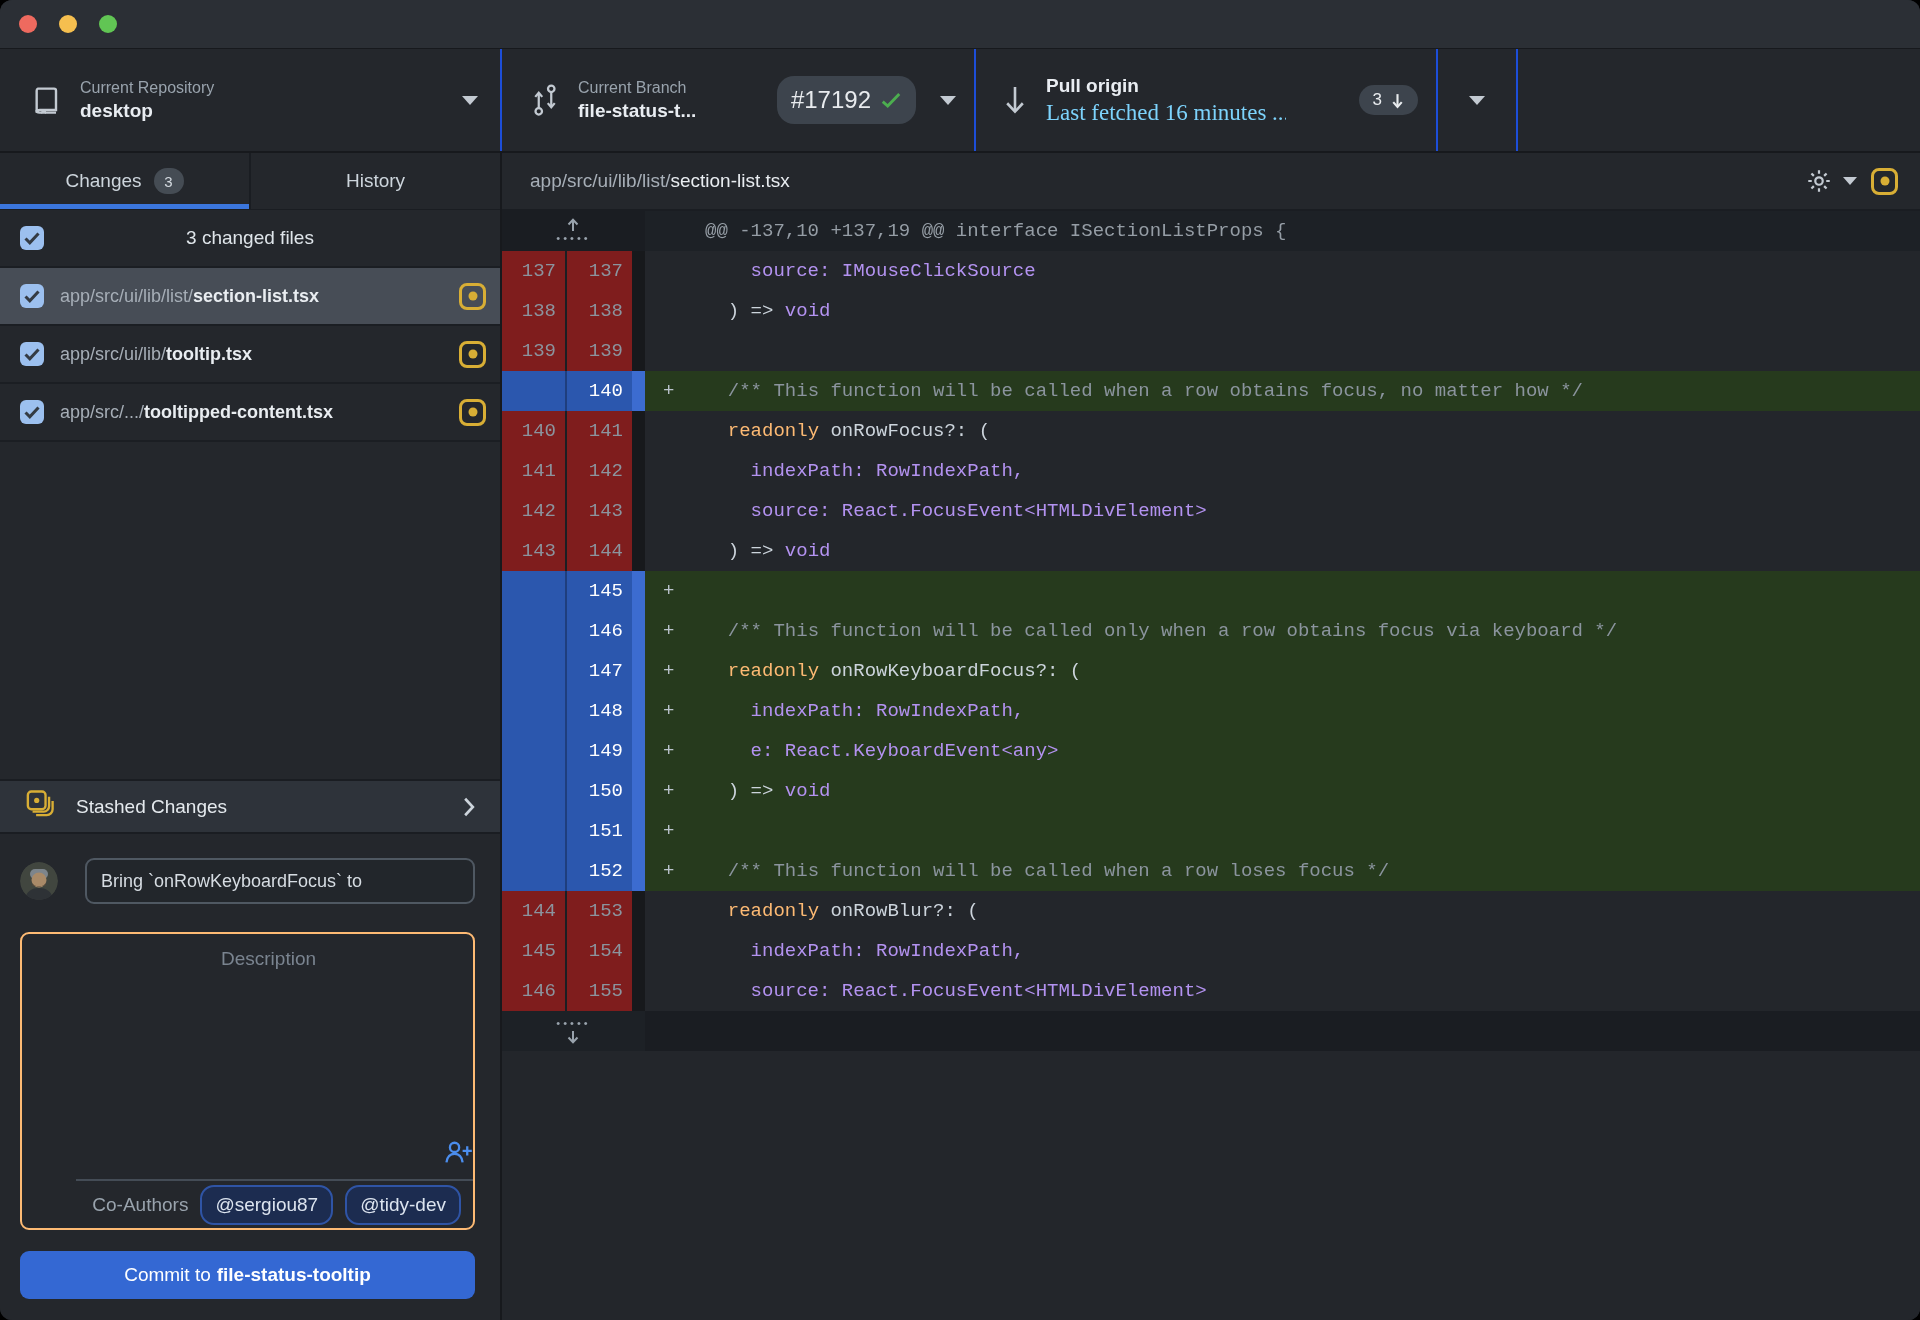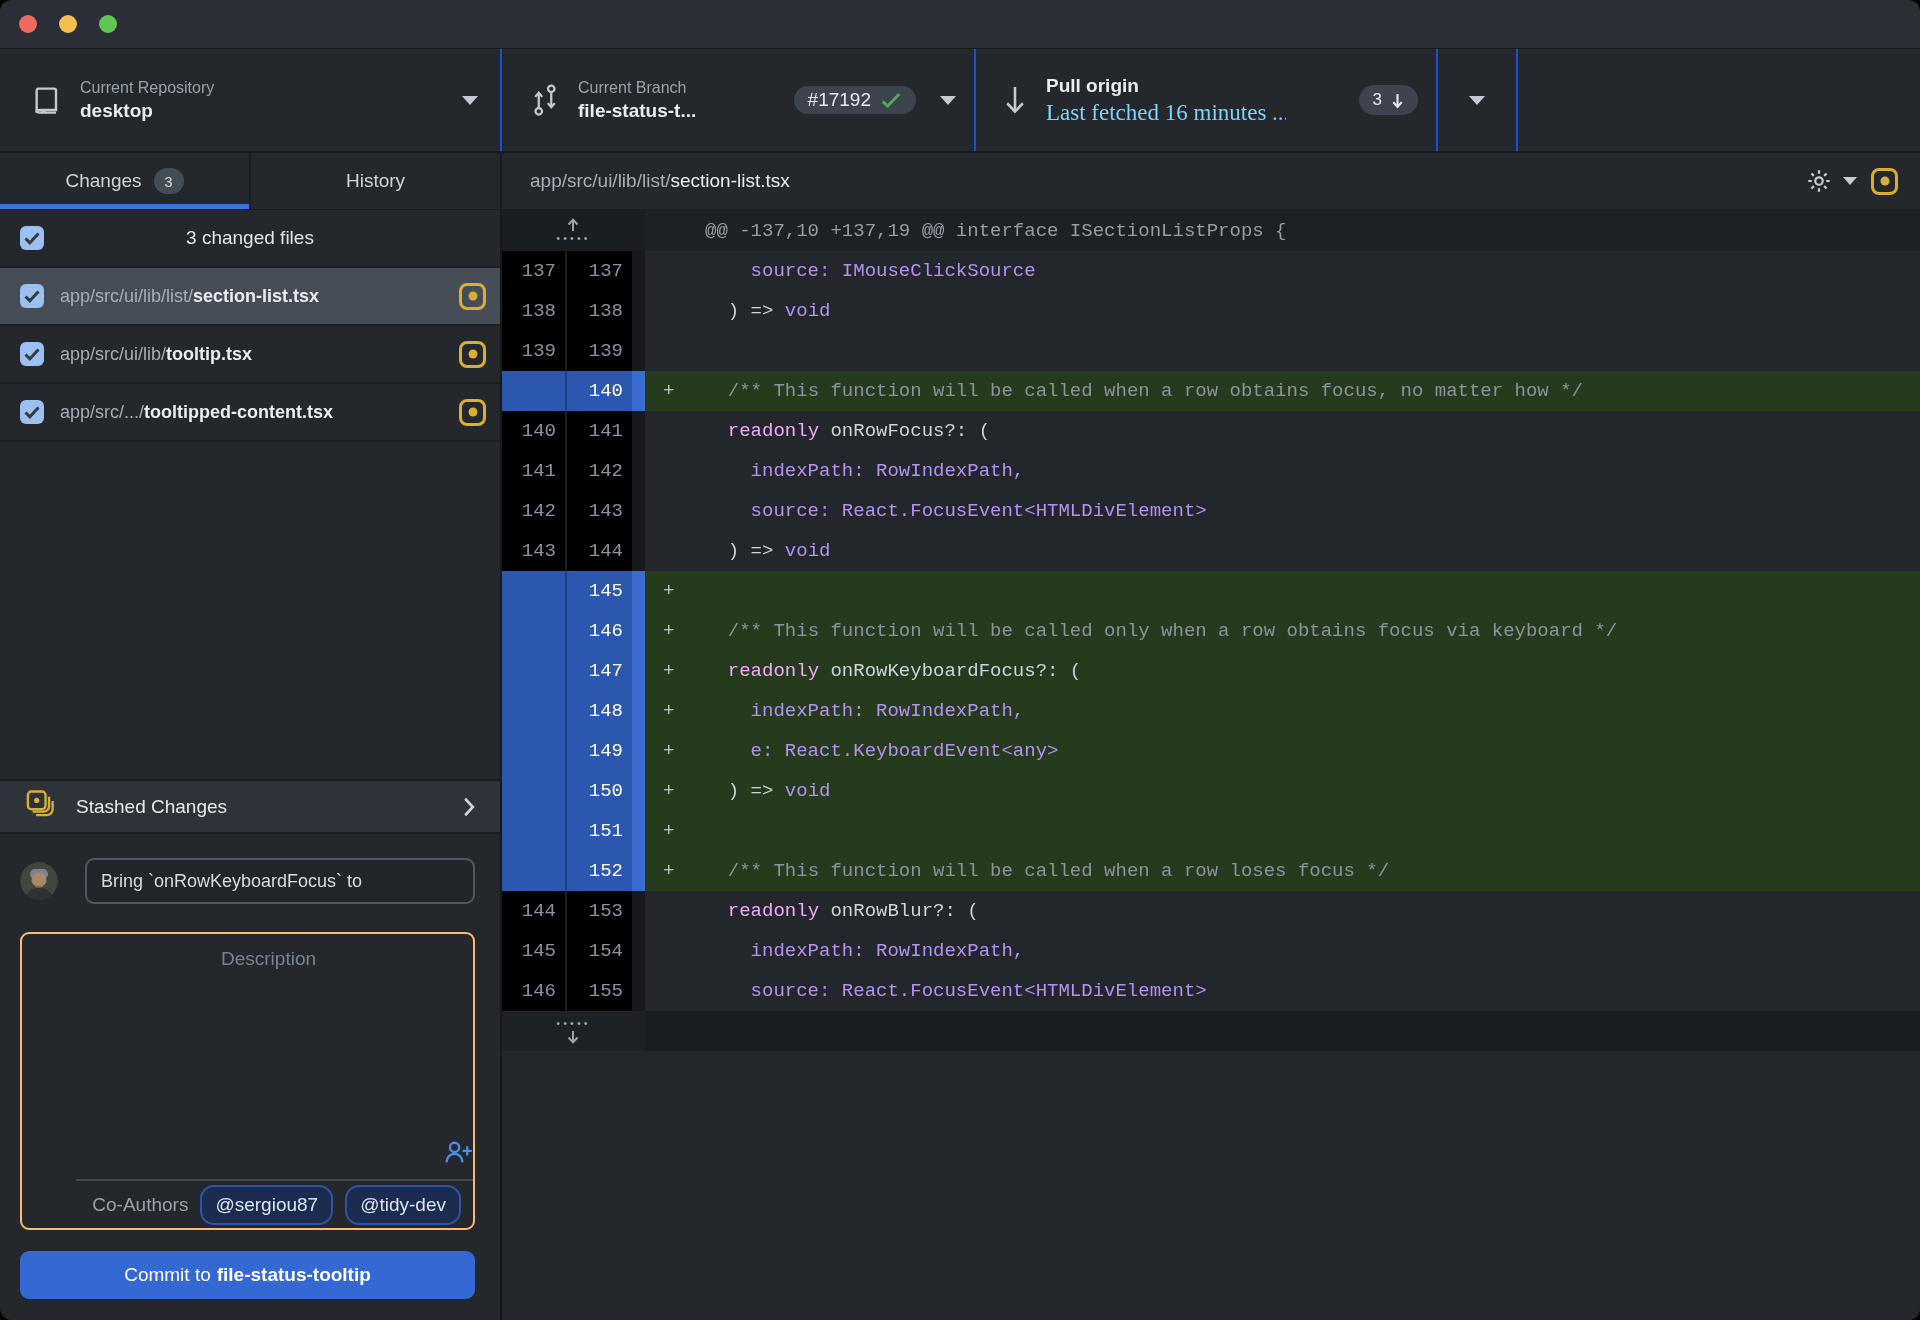--- a/index.html
+++ b/index.html
@@ -21,22 +21,22 @@
   .tb-repo { width:502px; padding:0 22px 0 30px; }
   .tb-branch { width:474px; padding:0 18px 0 28px; }
   .tb-pull { width:462px; padding:0 18px 0 26px; }
   .tb-drop { width:80px; justify-content:center; }
   .tb-rest { flex:1; border-right:none; }
   .tb-icon { flex:0 0 auto; margin-right:18px; display:flex; align-items:center; }
   .tb-text { display:flex; flex-direction:column; gap:3px; min-width:0; }
   .tb-label { font-size:16px; color:#99a3ad; }
   .tb-value { font-size:19px; font-weight:bold; color:#e9edf2; white-space:nowrap; }
   .tb-sub { font-size:23px; color:#7dd3fc; white-space:nowrap; overflow:hidden; max-width:240px;font-family:Liberation Serif, serif; }
-  .pill { background:#3d444d; border-radius:17px; height:28px; display:flex; align-items:center;
-          gap:9px; padding:0 14px; color:#e8ebee; font-size:19px; flex:0 0 auto; }
+  .pill { background:#3d444d; border-radius:17px; height:48px; display:flex; align-items:center;
+          gap:9px; padding:0 14px; color:#e8ebee; font-size:24px; flex:0 0 auto; }
   .chev-down { width:0; height:0; border-left:8px solid transparent; border-right:8px solid transparent;
                border-top:9px solid #c3cad2; flex:0 0 auto; }
   .ml-auto { margin-left:auto; }
 
   
   .main { flex:1; display:flex; min-height:0; }
 
   
   .sidebar { width:502px; flex:0 0 auto; background:#24272c; display:flex; flex-direction:column;
              border-right:2px solid #17191d; }
@@ -89,37 +89,37 @@
   
   .diff { flex:1; display:flex; flex-direction:column; min-width:0; background:#23262b; }
   .diff-header { height:58px; flex:0 0 auto; background:#24272c; border-bottom:2px solid #1a1d22;
                  display:flex; align-items:center; padding:0 22px 0 28px; gap:14px; }
   .diff-path { flex:1; font-size:19px; color:#a6aeb7; white-space:nowrap; overflow:hidden; }
   .diff-path b { color:#e9edf1; font-weight:500; }
   .diff-body { flex:1; overflow:hidden; display:flex; flex-direction:column;
                font-family:"Liberation Mono","DejaVu Sans Mono",monospace; font-size:19px; }
   .drow { height:40px; flex:0 0 auto; display:flex; align-items:stretch; }
   .dnum { width:65px; flex:0 0 auto; display:flex; align-items:center; justify-content:flex-end;
-          padding-right:9px; color:#8b949e; background:#000000; }
+          padding-right:9px; color:#8b949e; background:#7f1d1d; }
   .dnum.old { border-right:2px solid #1b1e23; }
   .dedge { width:13px; flex:0 0 auto; background:#17191c; }
   .dcode { flex:1; display:flex; align-items:center; background:#23262b; white-space:pre; min-width:0; }
   .dmark { width:60px; flex:0 0 auto; padding-left:18px; color:#bac3cc; }
   .drow.add .dnum { background:#2b57ae; color:#fff; }
   .drow.add .dnum.old { border-right:2px solid rgba(0,0,0,0.28); }
   .drow.add .dedge { background:#3c6cd0; }
   .drow.add .dcode { background:#263a1d; }
   .drow.hunk .dgutter { width:143px; flex:0 0 auto; background:#1a1d22; display:flex;
                         align-items:center; justify-content:center; }
   .drow.hunk .dcode { background:#1d2126; color:#959da5; }
   .drow.expand .dgutter { width:143px; flex:0 0 auto; background:#1d2126; display:flex;
                           align-items:center; justify-content:center; }
   .drow.expand .dcode { background:#1a1d22; }
   .diff-rest { flex:1; background:#23262b; }
-  .tok-cm { color:#8b949e; } .tok-kw { color:#f0abfc; } .tok-pu { color:#b392f0; } .tok-wh { color:#ccd4dc; }
+  .tok-cm { color:#8b949e; } .tok-kw { color:#fdba74; } .tok-pu { color:#b392f0; } .tok-wh { color:#ccd4dc; }
   .expander-icon { display:flex; flex-direction:column; align-items:center; line-height:1; gap:1px; }
   .exp-dots { color:#99a3ad; font-size:11px; letter-spacing:3px; font-family:"Liberation Sans",sans-serif; }
 </style>
 </head>
 <body>
 
 <div class="window">
 
   <div class="titlebar">
     <div class="lights">

